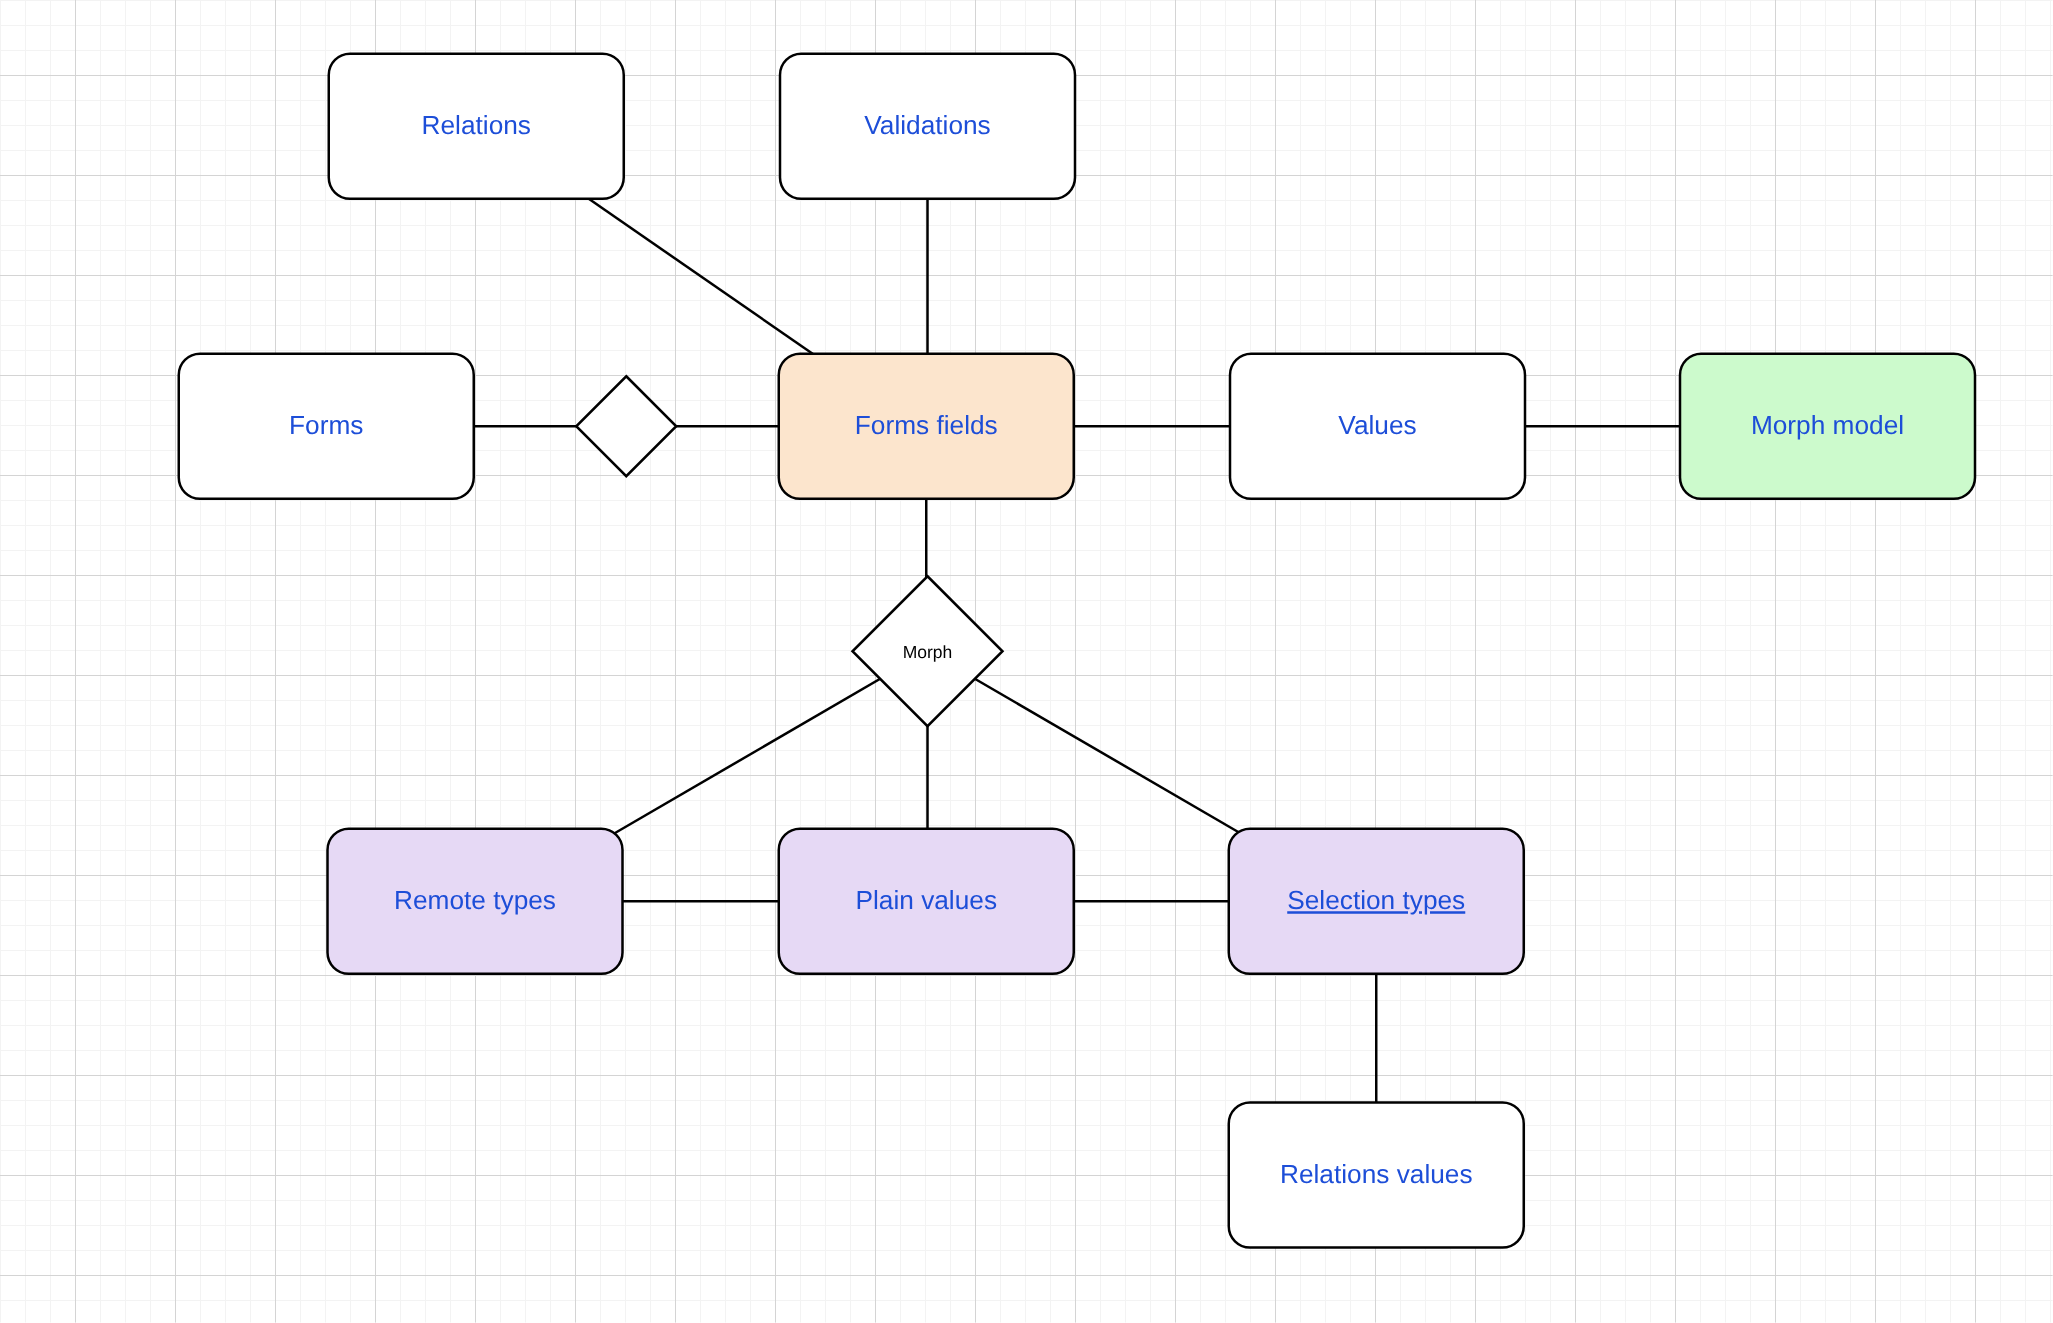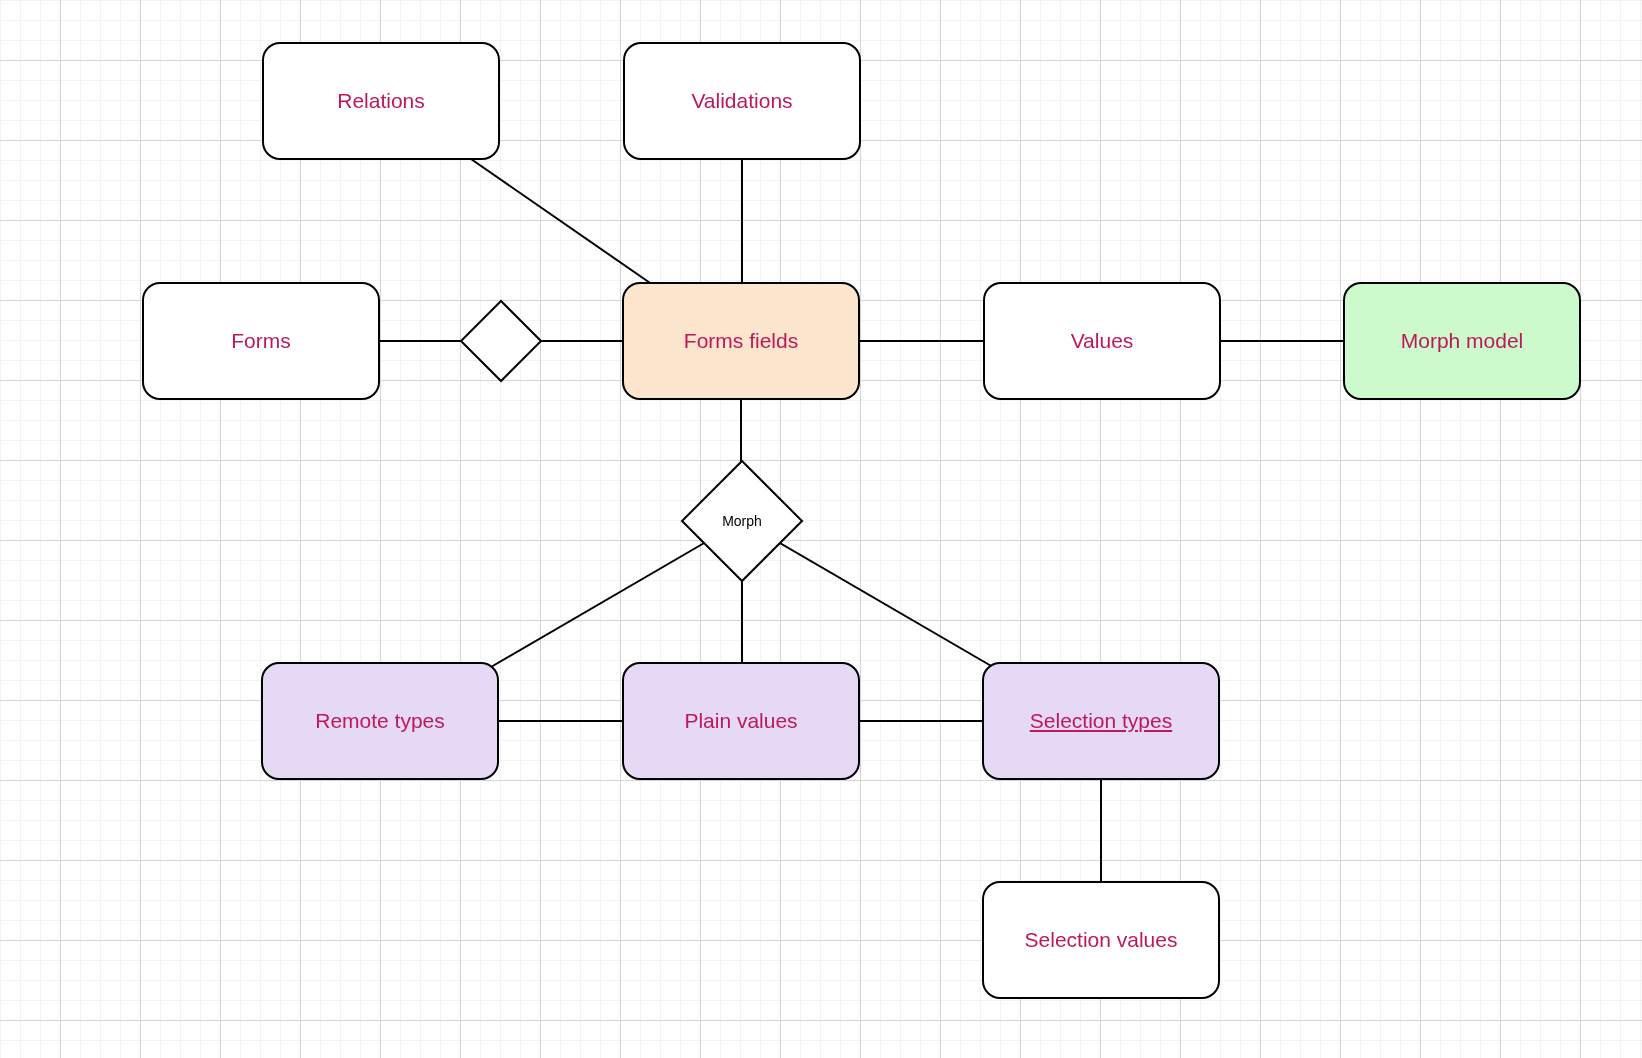--- a/index.html
+++ b/index.html
@@ -40,21 +40,21 @@
     width: 238px;
     height: 118px;
     box-sizing: border-box;
     border: 2px solid #000000;
     border-radius: 18px;
     background: #ffffff;
     display: flex;
     align-items: center;
     justify-content: center;
     font-size: 21px;
-    color: #be185d;
+    color: #1d4ed8;
     z-index: 2;
   }
   .diamond-label {
     position: absolute;
     display: flex;
     align-items: center;
     justify-content: center;
     font-size: 14px;
     color: #000000;
     z-index: 2;
@@ -124,18 +124,18 @@
 
   <div class="node" id="node-plain-types" style="background: rgb(230, 217, 245);">
     <span>Plain values</span>
   </div>
 
   <div class="node" id="node-selection-types" style="background: rgb(230, 217, 245);">
     <span>Selection types</span>
   </div>
 
   <div class="node" id="node-selection-values" style="background: rgb(255, 255, 255);">
-    <span>Selection values</span>
+    <span>Relations values</span>
   </div>
 
   <div class="diamond-label" id="morph-label">Morph</div>
 
 </div>
 
 </body></html>

